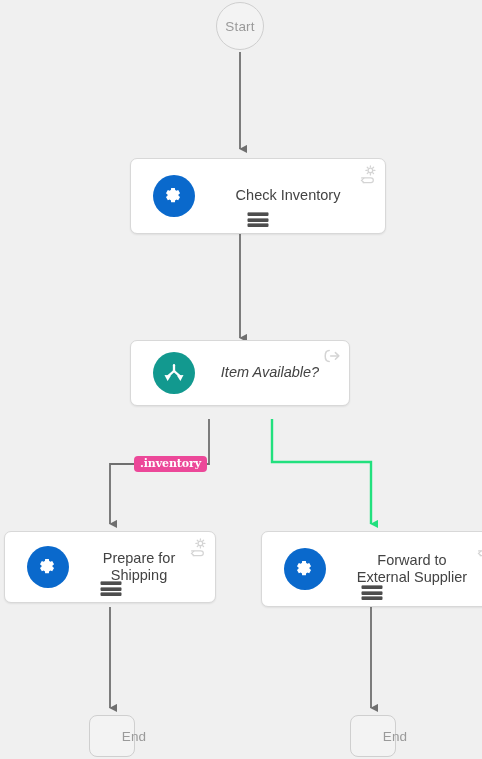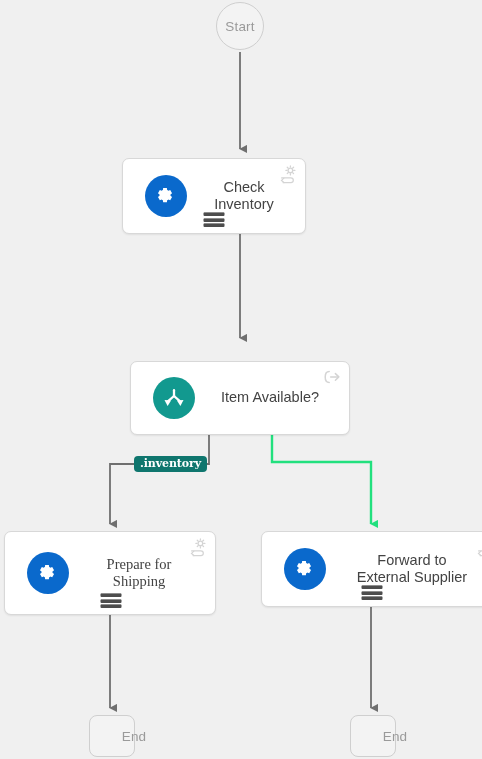--- a/index.html
+++ b/index.html
@@ -123,21 +123,21 @@
     height: 3px;
     background: #4d4d4d;
     border-radius: 1px;
     border-top: 1px solid #8e8e8e;
     box-sizing: content-box;
   }
 
   
   .edge-label {
     position: absolute;
-    background: #0f766e;
+    background: #ec4899;
     color: #ffffff;
     border-radius: 4px;
     padding: 2px 6px 3px 6px;
     font-family: "DejaVu Serif", serif;
     font-weight: bold;
     font-size: 11px;
     line-height: 1;
     white-space: nowrap;
     letter-spacing: -0.1px;
   }
@@ -167,21 +167,21 @@
 
     <path d="M110,607 L110,708" fill="none" stroke="#6f6f6f" stroke-width="1.8" marker-end="url(#arrow-gray)"></path>
 
     <path d="M371,607 L371,708" fill="none" stroke="#6f6f6f" stroke-width="1.8" marker-end="url(#arrow-gray)"></path>
   </svg>
 
   <div class="terminal start" style="left:216px; top:2px; width:48px; height:48px;">
     <span>Start</span>
   </div>
 
-  <div class="node" style="left:122px; top:158px; width:184px; height:76px;padding-left:48px;">
+  <div class="node" style="left:130px; top:158px; width:256px; height:76px;padding-left:48px;">
 
     <div class="node-badge blue">
       <svg width="24" height="24" viewBox="0 0 24 24" aria-hidden="true">
         <path fill="#ffffff" d="M12 8.2a3.8 3.8 0 1 0 0 7.6 3.8 3.8 0 0 0 0-7.6zm0 5.6a1.8 1.8 0 1 1 0-3.6 1.8 1.8 0 0 1 0 3.6z"></path>
         <path fill="#ffffff" d="M20.3 13.4c.05-.46.05-.93 0-1.39l1.6-1.2-1.9-3.3-1.9.72a7.4 7.4 0 0 0-1.2-.7l-.29-2h-3.8l-.29 2c-.42.18-.82.41-1.2.7l-1.9-.72-1.9 3.3 1.6 1.2c-.05.46-.05.93 0 1.39l-1.6 1.2 1.9 3.3 1.9-.72c.38.29.78.52 1.2.7l.29 2h3.8l.29-2c.42-.18.82-.41 1.2-.7l1.9.72 1.9-3.3-1.6-1.2z" transform="translate(-3.4 -1.3) scale(0.98)"></path>
       </svg>
     </div>
 
     <div class="node-label">Check Inventory</div>
 
@@ -196,21 +196,21 @@
       </svg>
     </div>
 
     <div class="handle">
       <i></i>
         <i></i>
         <i></i>
     </div>
   </div>
 
-  <div class="node" style="left:130px; top:361px; width:220px; height:74px;">
+  <div class="node" style="left:130px; top:340px; width:220px; height:66px;font-style:italic;">
 
     <div class="node-badge teal">
       <svg width="26" height="26" viewBox="0 0 26 26" aria-hidden="true">
         <g fill="none" stroke="#ffffff" stroke-width="2.3" stroke-linecap="round">
           <path d="M13 5.2 L13 11"></path>
           <path d="M13 11 L6.6 16.6"></path>
           <path d="M13 11 L19.4 16.6"></path>
         </g>
         <path fill="#ffffff" d="M6.6 21.1 L3.5 14.9 L10.1 15.4 Z"></path>
         <path fill="#ffffff" d="M19.4 21.1 L22.5 14.9 L15.9 15.4 Z"></path>
@@ -225,21 +225,21 @@
           <path d="M7.2 4.4 C4.6 4.4 3.2 6.4 3.2 9.9 C3.2 13.4 4.6 15.4 7.2 15.4"></path>
           <path d="M8.6 9.9 L16.4 9.9"></path>
           <path d="M13.4 6.6 L16.8 9.9 L13.4 13.2"></path>
         </g>
       </svg>
     </div>
   </div>
 
   <div class="edge-label" style="left:134px; top:456px;">.inventory</div>
 
-  <div class="node narrow" style="left:4px; top:531px; width:212px; height:84px;font-family:Liberation Serif, serif;">
+  <div class="node narrow" style="left:4px; top:531px; width:212px; height:72px;">
 
     <div class="node-badge blue">
       <svg width="24" height="24" viewBox="0 0 24 24" aria-hidden="true">
         <path fill="#ffffff" d="M12 8.2a3.8 3.8 0 1 0 0 7.6 3.8 3.8 0 0 0 0-7.6zm0 5.6a1.8 1.8 0 1 1 0-3.6 1.8 1.8 0 0 1 0 3.6z"></path>
         <path fill="#ffffff" d="M20.3 13.4c.05-.46.05-.93 0-1.39l1.6-1.2-1.9-3.3-1.9.72a7.4 7.4 0 0 0-1.2-.7l-.29-2h-3.8l-.29 2c-.42.18-.82.41-1.2.7l-1.9-.72-1.9 3.3 1.6 1.2c-.05.46-.05.93 0 1.39l-1.6 1.2 1.9 3.3 1.9-.72c.38.29.78.52 1.2.7l.29 2h3.8l.29-2c.42-.18.82-.41 1.2-.7l1.9.72 1.9-3.3-1.6-1.2z" transform="translate(-3.4 -1.3) scale(0.98)"></path>
       </svg>
     </div>
 
     <div class="node-label">Prepare for
 Shipping</div>

